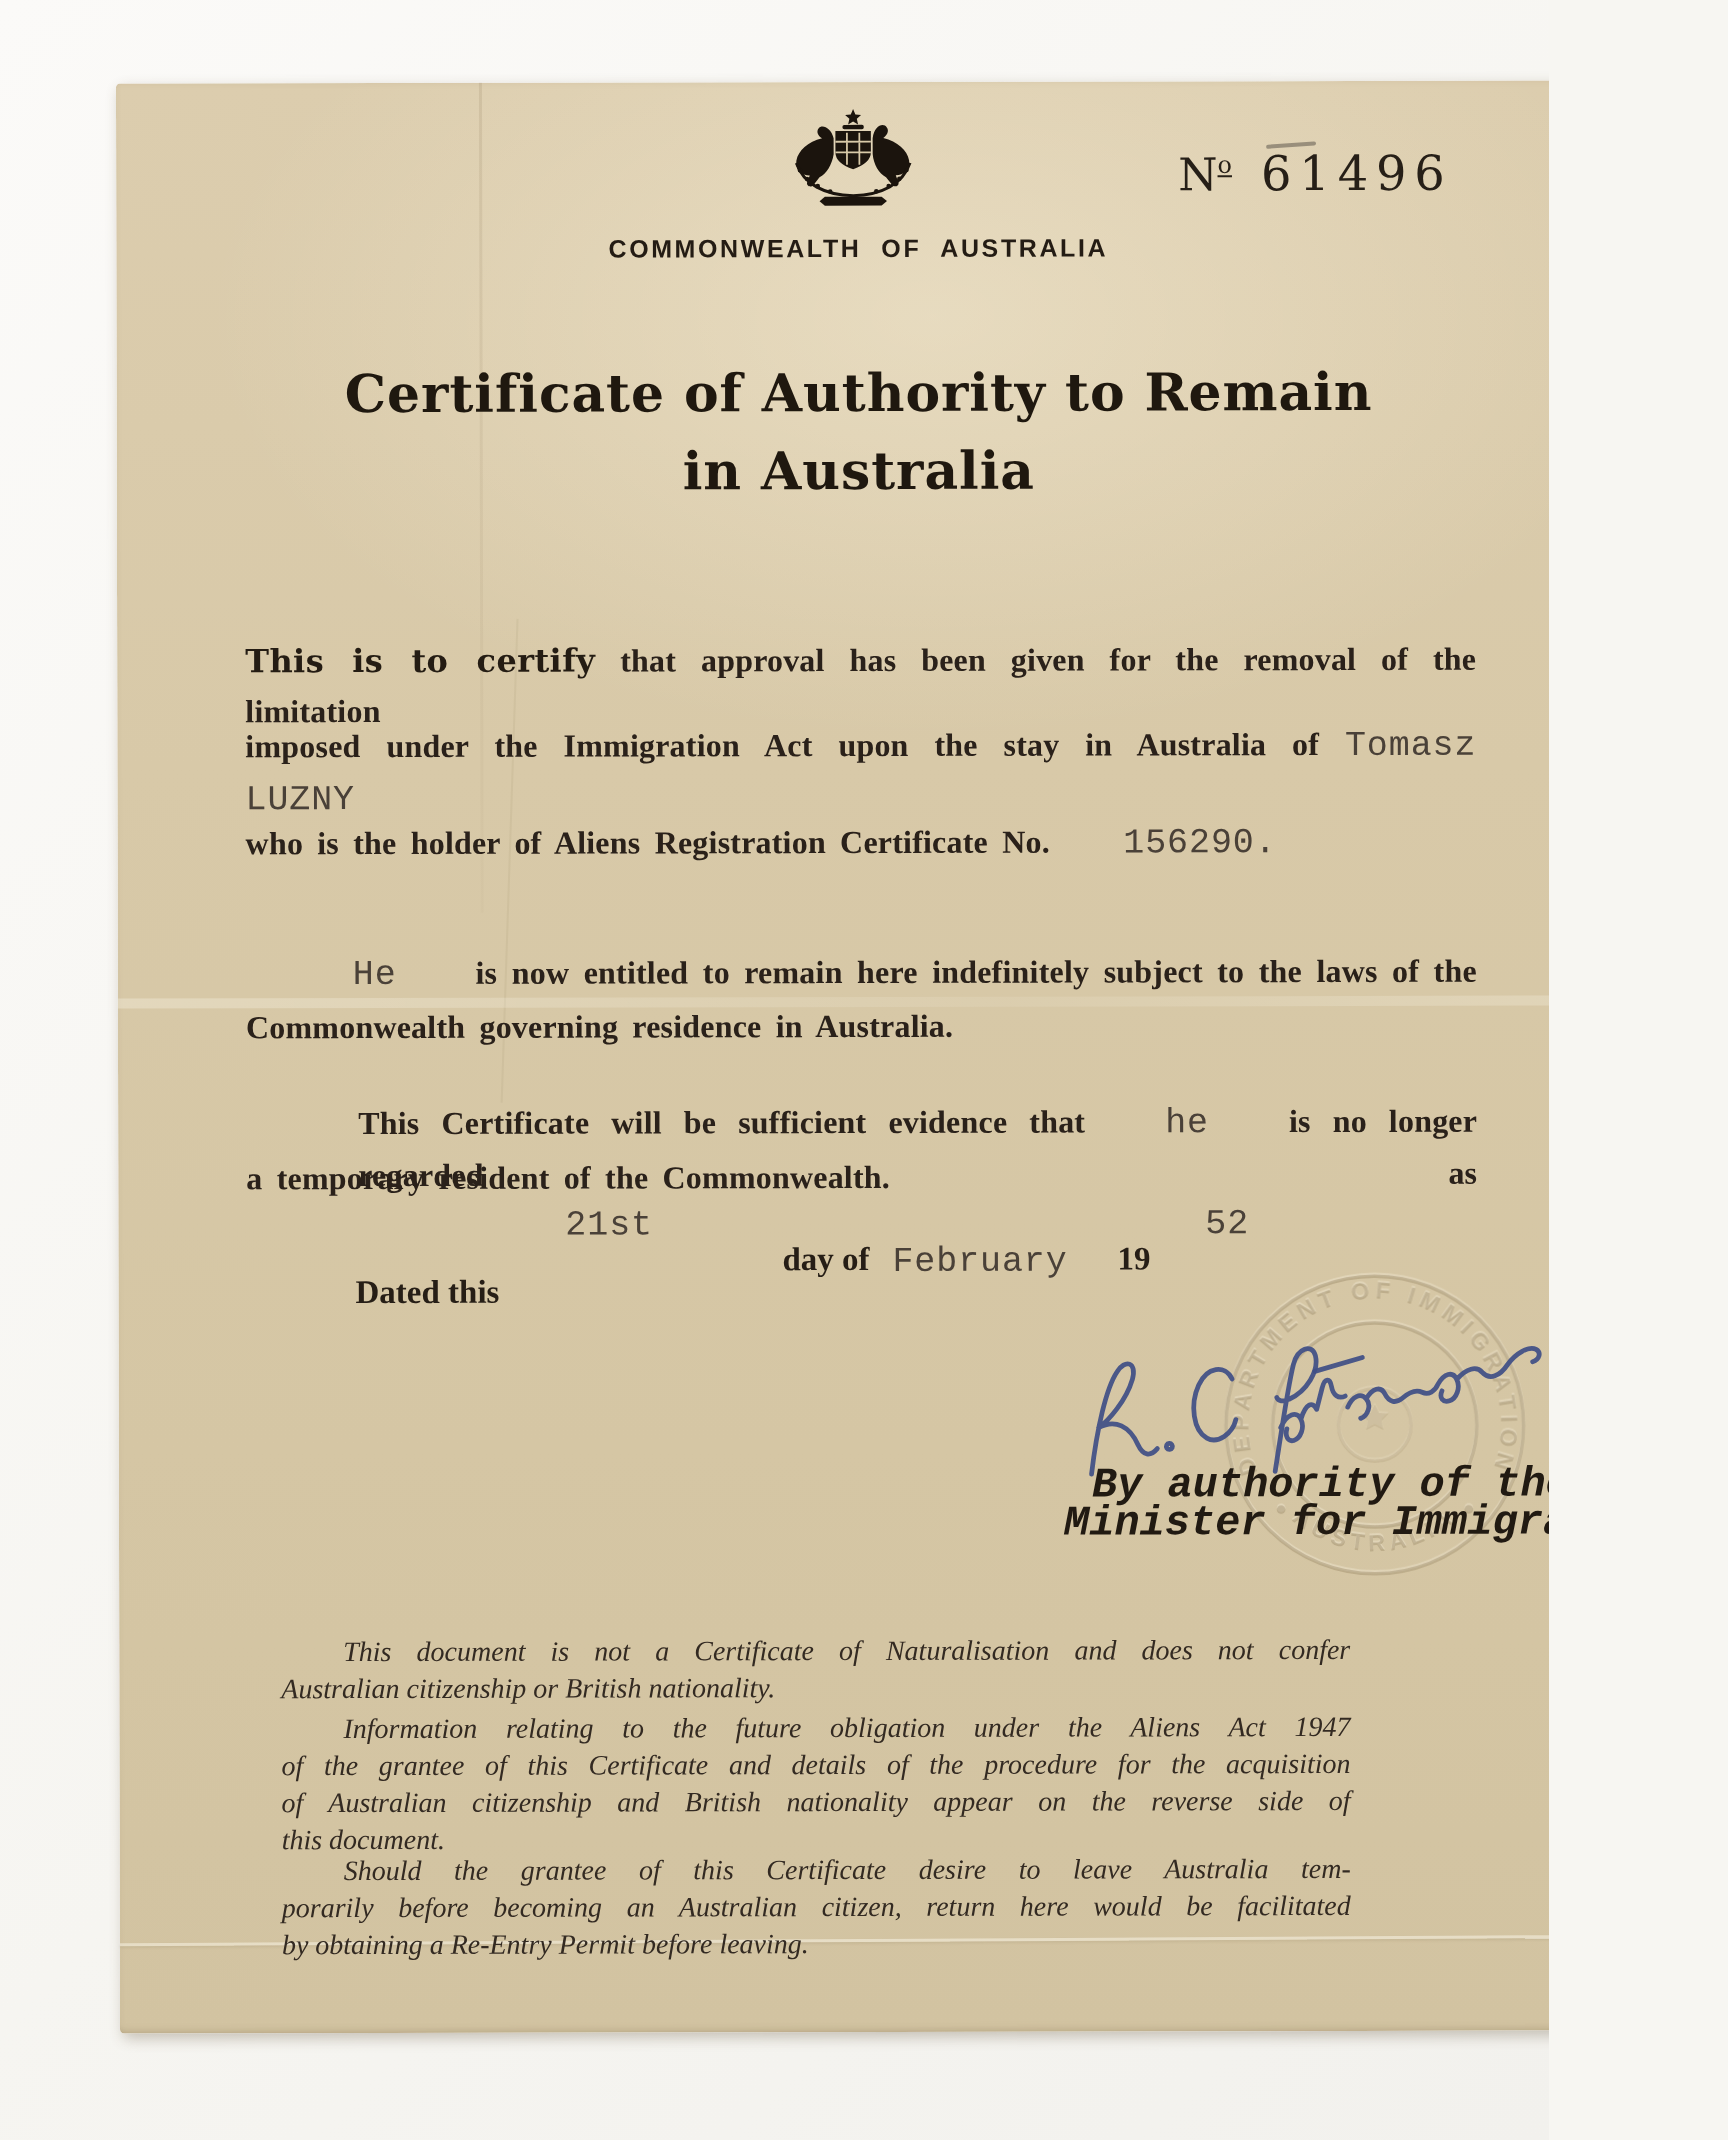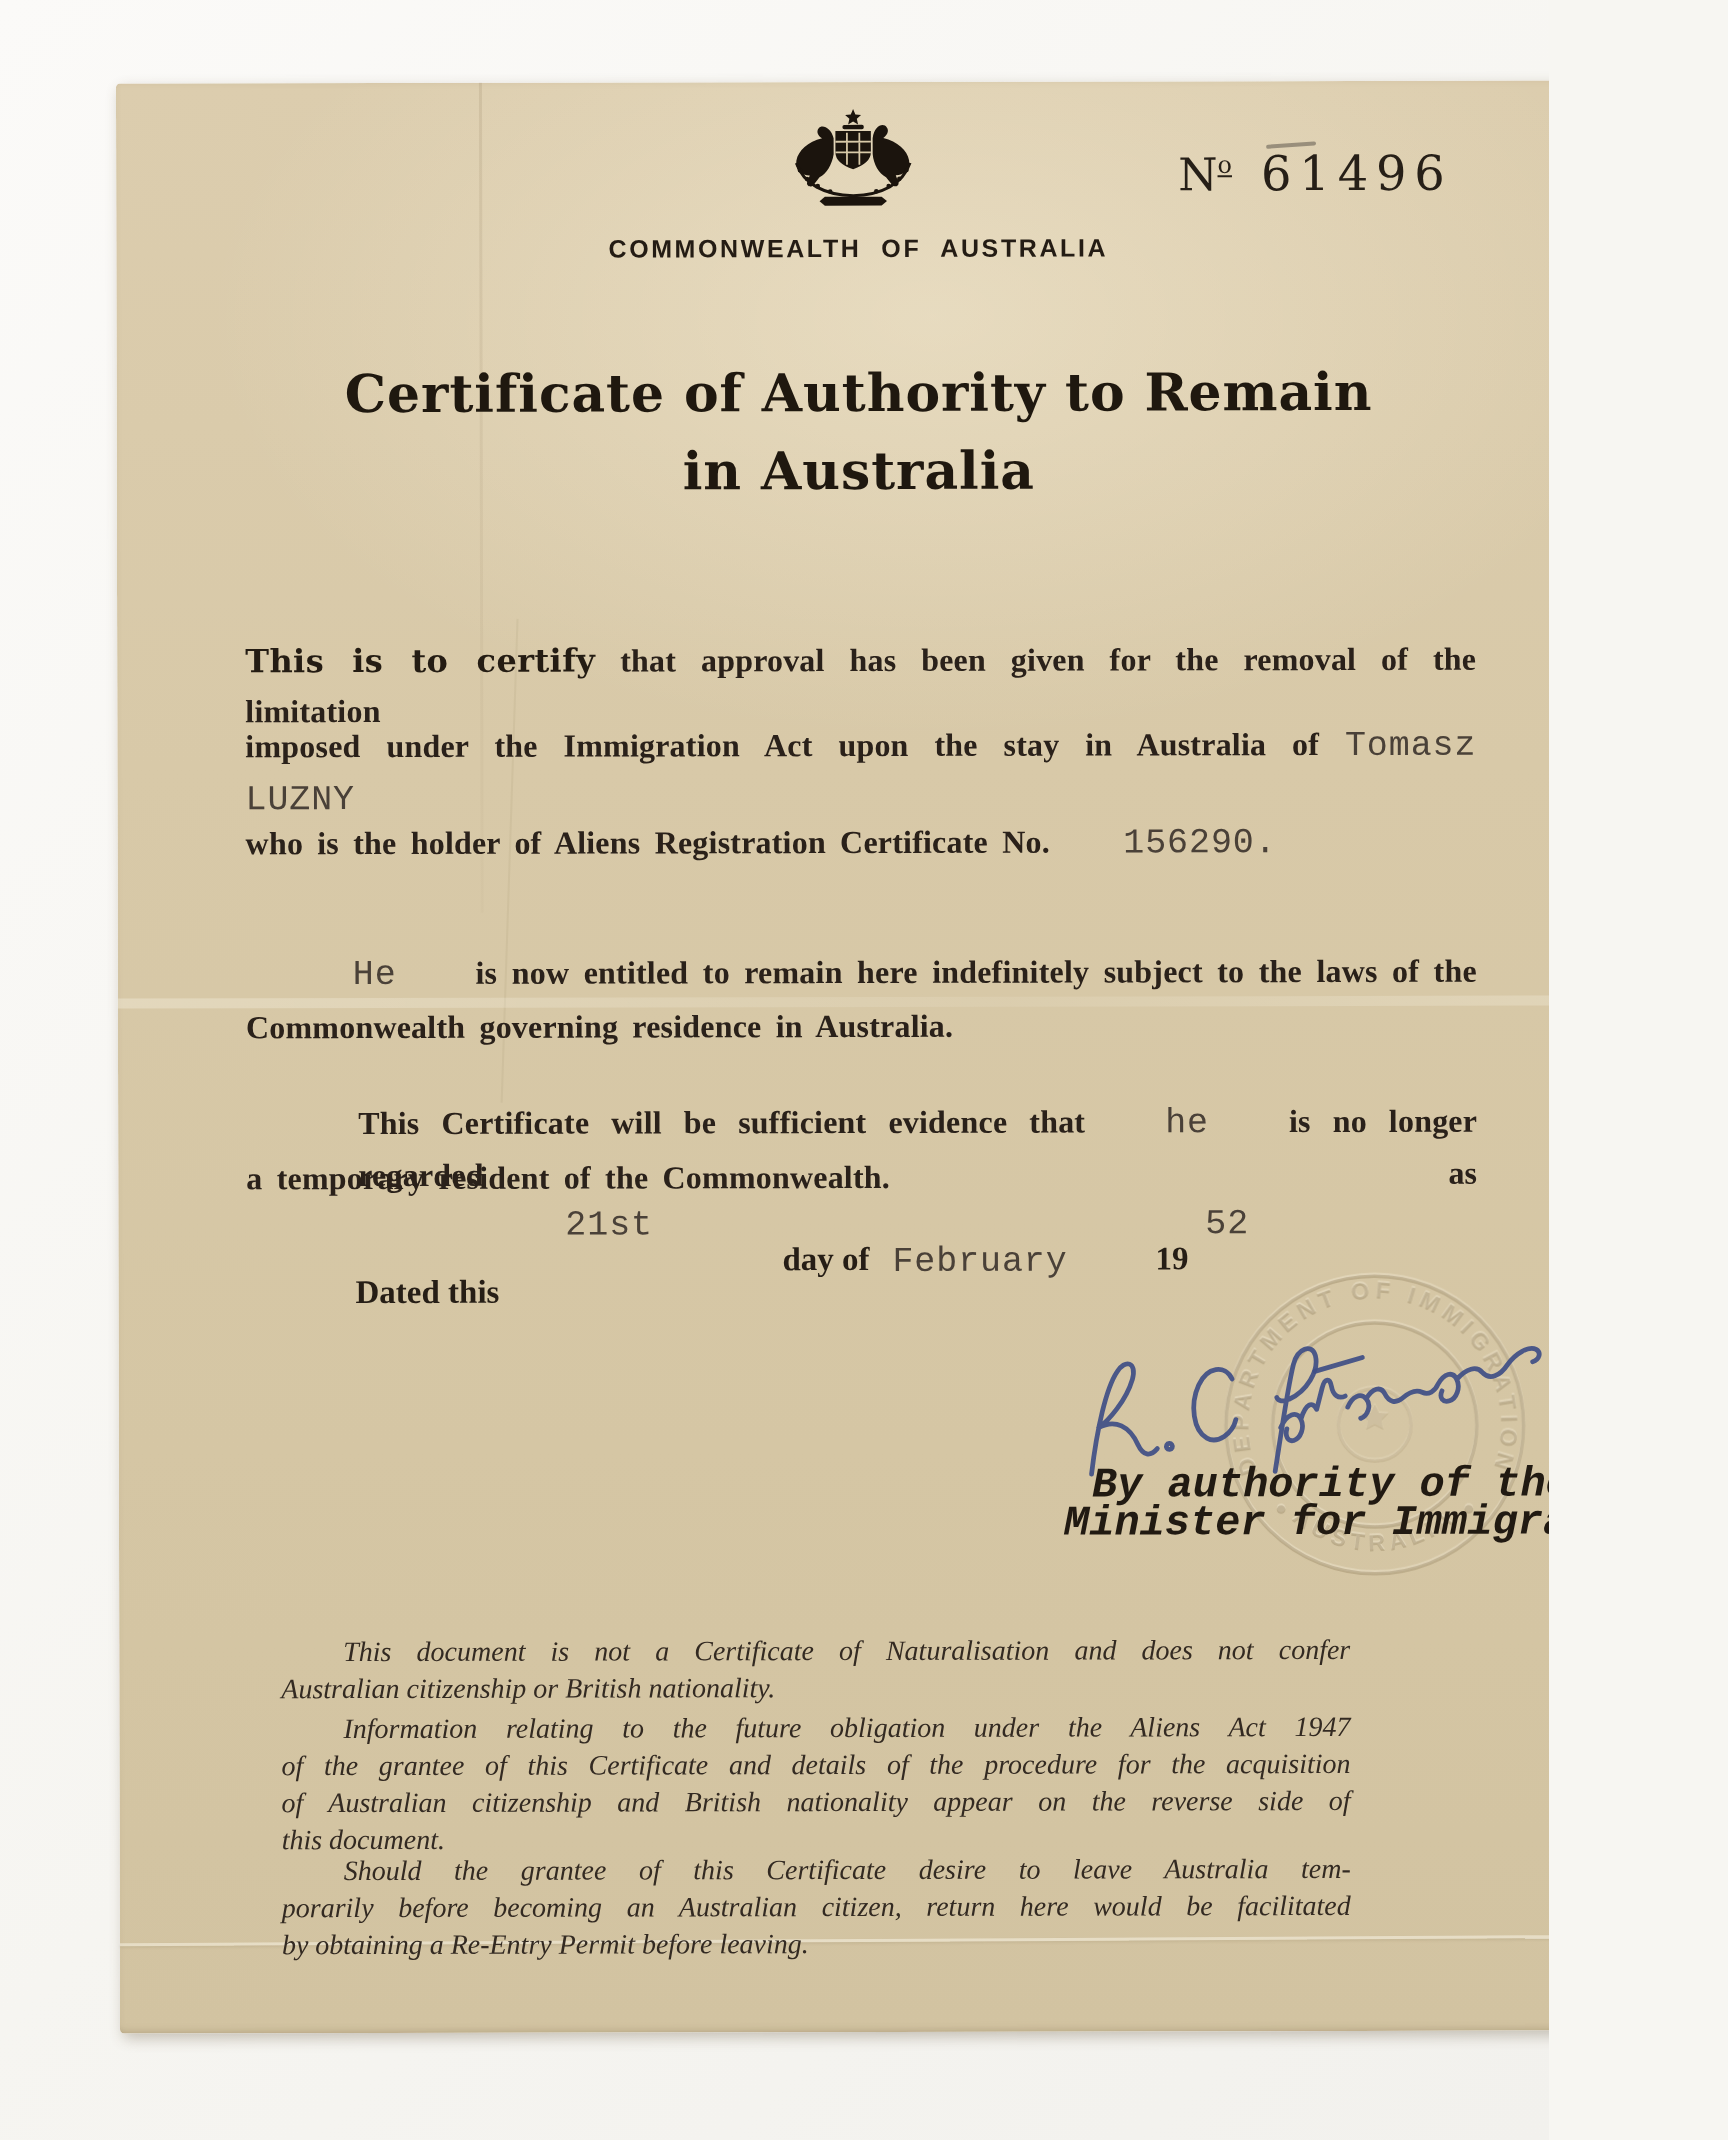--- a/index.html
+++ b/index.html
@@ -42,21 +42,21 @@
   .p1l3{top:735px;left:128px;}
   .p2l1{top:865px;left:235px;right:125px;}
   .p2l2{top:919px;left:128px;}
   .p3l1{top:1015px;left:240px;right:125px;}
   .p3l2{top:1070px;left:128px;}
 
   
   .dated span{position:absolute;white-space:nowrap;}
   .dated .print{top:1159px;font-size:33px;font-weight:bold;color:#261e16;font-family:"Liberation Serif",serif;}
   .dated .typed{top:1123px;font-size:35px;}
-  .d-label{left:237px;margin-top:32px;} .d-day{left:447px;} .d-dayof{left:656px;margin-left:8px;} .d-month{left:774px;margin-top:37px;} .d-19{left:1037px;} .d-52{left:1087px;}
+  .d-label{left:237px;margin-top:32px;} .d-day{left:447px;} .d-dayof{left:656px;margin-left:8px;} .d-month{left:774px;margin-top:37px;} .d-19{left:999px;} .d-52{left:1087px;}
 
   
   .seal{position:absolute;left:1083px;top:1171px;width:346px;height:346px;}
   .seal-emboss{fill:rgba(148,129,96,0.40);filter:drop-shadow(0px -2px 0px rgba(250,243,226,0.95));}
   .seal-ring{fill:none;stroke:rgba(148,129,96,0.40);stroke-width:4;}
   .seal text{font-family:"Liberation Sans",sans-serif;font-weight:bold;font-size:27px;letter-spacing:6px;}
   .signature{position:absolute;left:943px;top:1245px;width:519px;height:173px;transform:rotate(-4deg);}
   .signature path{fill:none;stroke:#3f4e86;stroke-width:5.5;stroke-linecap:round;stroke-linejoin:round;opacity:0.92;}
   .auth{position:absolute;font-family:Liberation Mono, monospace;font-style:italic;font-weight:bold;font-size:42px;color:#211a12;white-space:nowrap;}
   .auth1{left:973px;top:1380px;}

